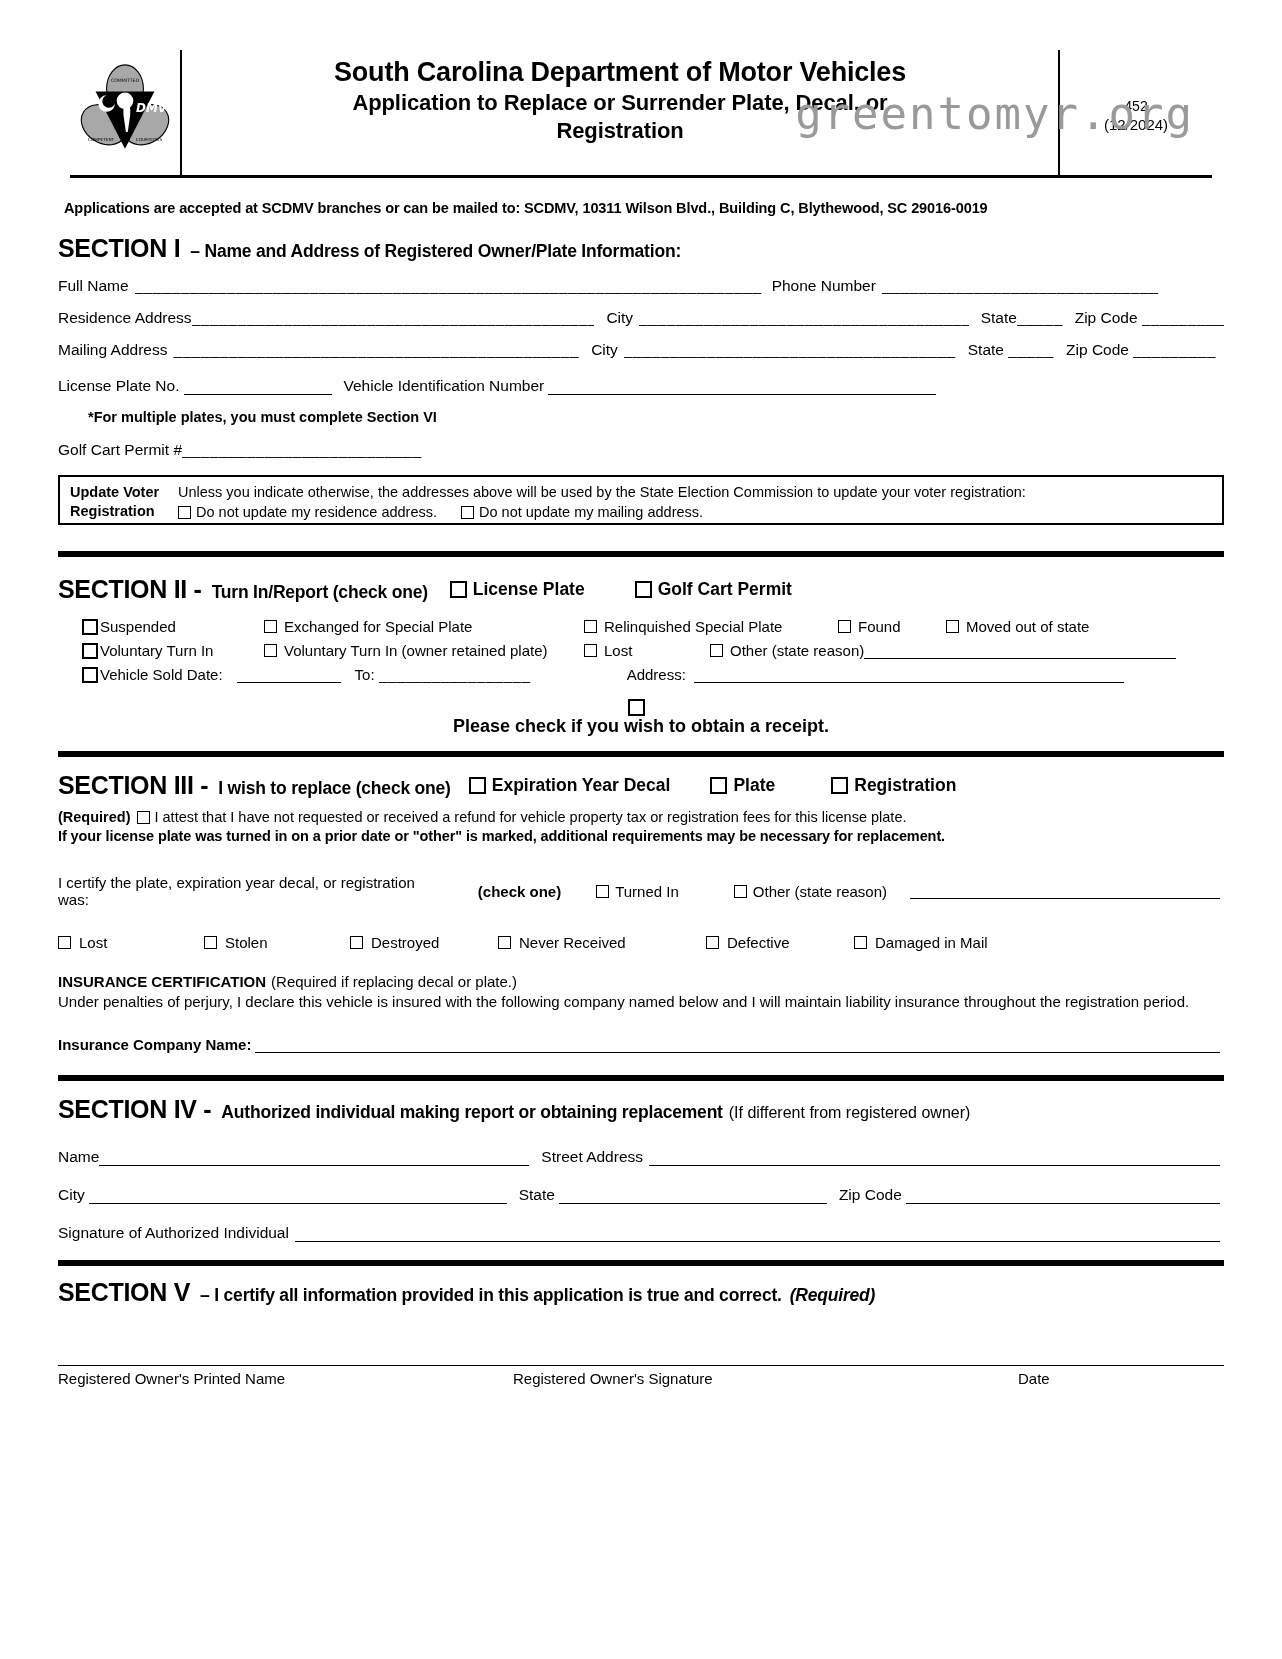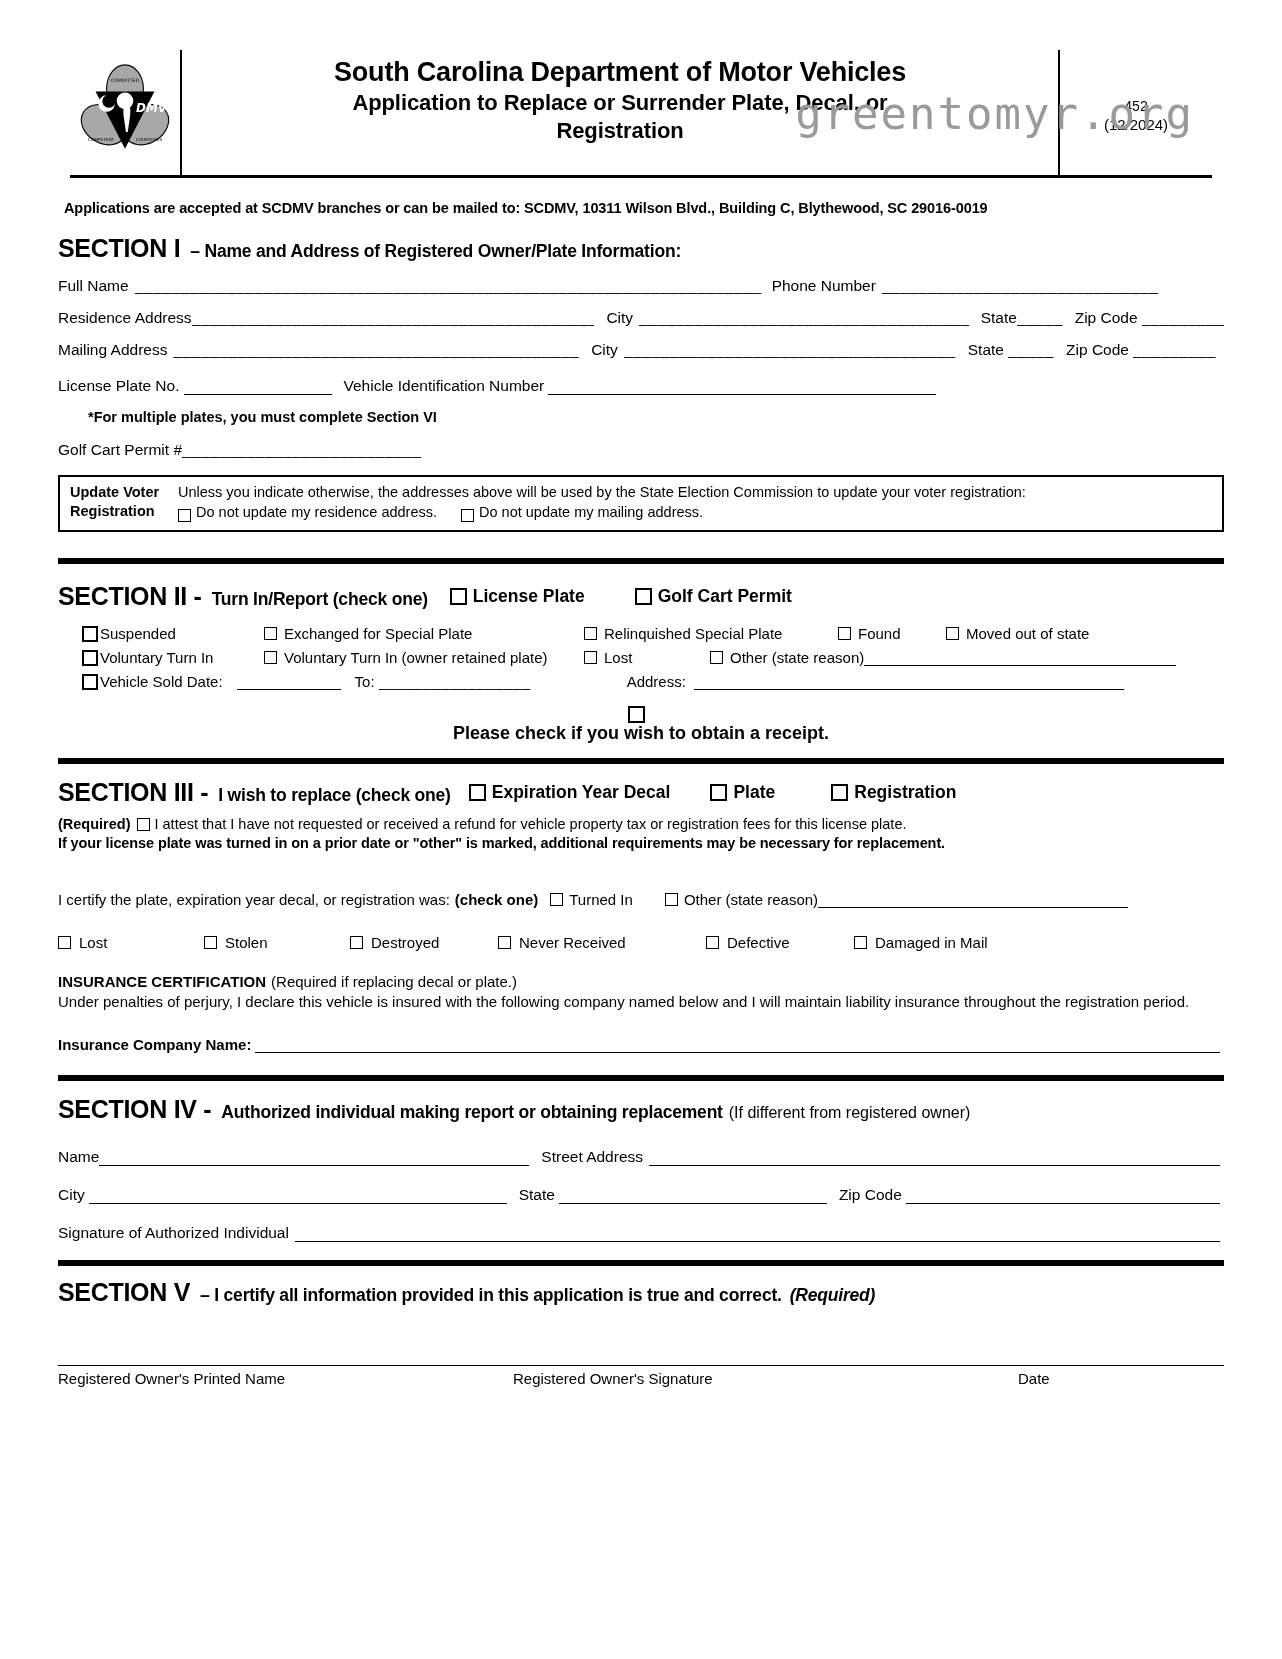--- a/index.html
+++ b/index.html
@@ -138,34 +138,34 @@
   .note-ind {
     font-size: 14.5px;
     font-weight: bold;
     margin: 14px 0 0 30px;
   }
 
   
   .voter-box {
     border: 2px solid #000;
     margin-top: 16px;
-    padding: 6px 8px 8px 10px;
+    padding: 6px 8px 1px 10px;
     display: flex;
     align-items: flex-start;
   }
   .voter-label {
     font-size: 14.5px;
     font-weight: bold;
     line-height: 1.3;
     width: 108px;
     flex: none;
   }
   .voter-body { font-size: 14.5px; line-height: 1.32; flex: 1; }
   .voter-opts { display: flex; align-items: center; margin-top: 1px; }
-  .voter-opt { display: flex; align-items: flex-end; margin-right: 24px; }
+  .voter-opt { display: flex; align-items: center; margin-right: 24px; }
 
   
   .rule-thick {
     border-top: 6px solid #000;
     margin: 26px 0 0 0;
   }
   .rule-thick.tight { margin-top: 14px; }
 
   
   .cb {
@@ -210,21 +210,22 @@
   .warn-line {
     font-size: 14.5px;
     font-weight: bold;
     margin-top: 3px;
     letter-spacing: -0.1px;
   }
   .certify-row {
     display: flex;
     align-items: center;
     font-size: 15px;
-    margin-top: 40px;
+    margin-top: 30px;
+    gap: 23px;
   }
   .ins-title { font-size: 15px; margin-top: 22px; }
   .ins-title b { font-weight: bold; }
   .ins-para { font-size: 15px; line-height: 1.3; margin-top: 2px; }
   .ins-name-row {
     display: flex;
     align-items: flex-end;
     font-size: 15px;
     font-weight: bold;
     margin-top: 24px;

